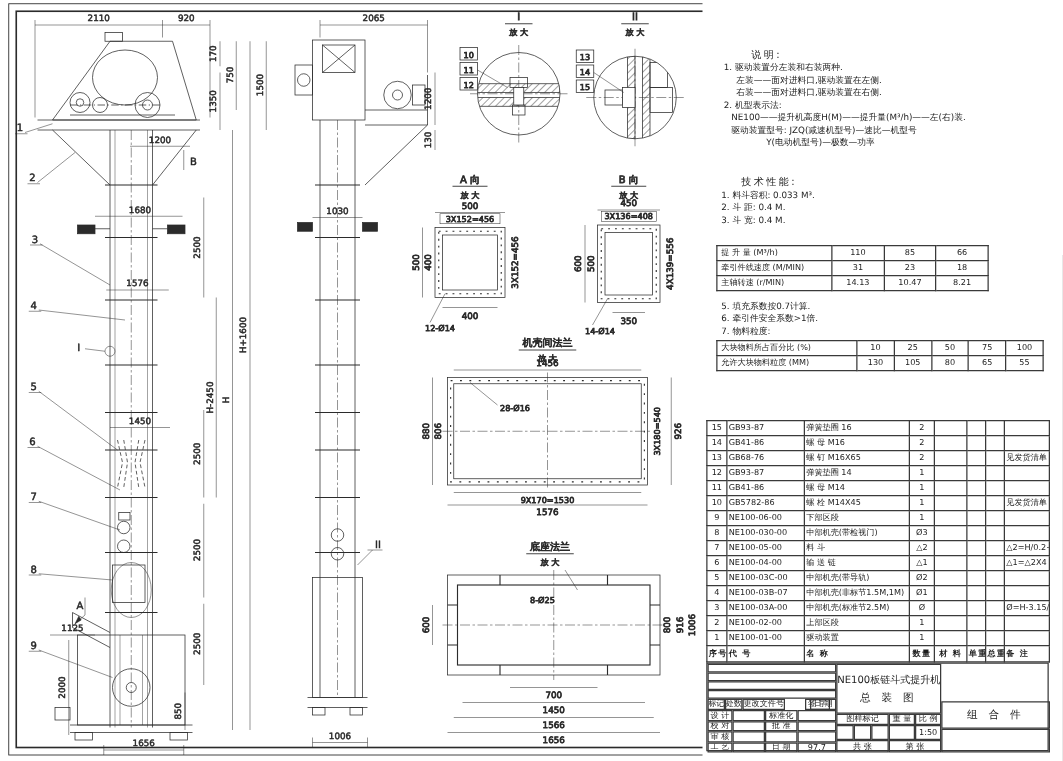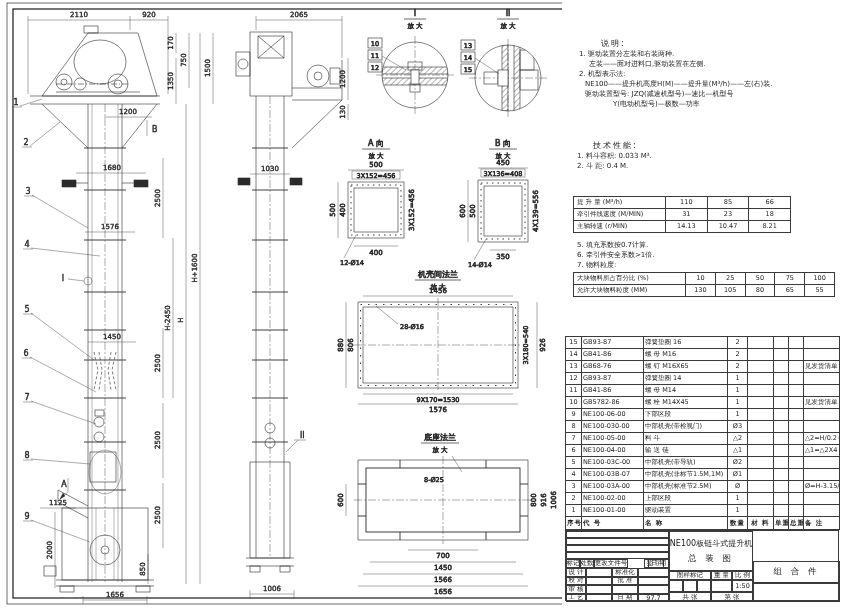--- a/index.html
+++ b/index.html
@@ -414,30 +414,32 @@
       <text class="dim" x="443" y="582" text-anchor="middle">1566</text>
       <line x1="358" y1="586" x2="528" y2="586" stroke-width="0.4"></line>
       <text class="dim" x="443" y="594" text-anchor="middle">1656</text>
     </g>
   </svg>
 
   <div class="abs" style="left:573px;top:38px;width:266px">
     <div class="notetitle" style="padding-left:28px">说明:</div>
     <div class="noteline" style="padding-left:6px">1. 驱动装置分左装和右装两种.</div>
     <div class="noteline" style="padding-left:16px">左装——面对进料口,驱动装置在左侧.</div>
+    <div class="noteline" style="padding-left:16px">右装——面对进料口,驱动装置在右侧.</div>
     <div class="noteline" style="padding-left:6px">2. 机型表示法:</div>
     <div class="noteline" style="padding-left:12px">NE100——提升机高度H(M)——提升量(M³/h)——左(右)装.</div>
     <div class="noteline" style="padding-left:12px">驱动装置型号: JZQ(减速机型号)—速比—机型号</div>
     <div class="noteline" style="padding-left:40px">Y(电动机型号)—极数—功率</div>
   </div>
 
   <div class="abs" style="left:573px;top:140px;width:266px">
     <div class="notetitle" style="padding-left:20px">技术性能:</div>
     <div class="noteline" style="padding-left:4px">1. 料斗容积: 0.033 M³.</div>
     <div class="noteline" style="padding-left:4px">2. 斗  距: 0.4 M.</div>
+    <div class="noteline" style="padding-left:4px">3. 斗  宽: 0.4 M.</div>
   </div>
   <div class="abs" style="left:573px;top:196px;width:218px">
     <table class="spec">
         <colgroup>
           <col style="width:92px">
           <col>
           <col>
           <col>
         </colgroup>
       <tbody>

